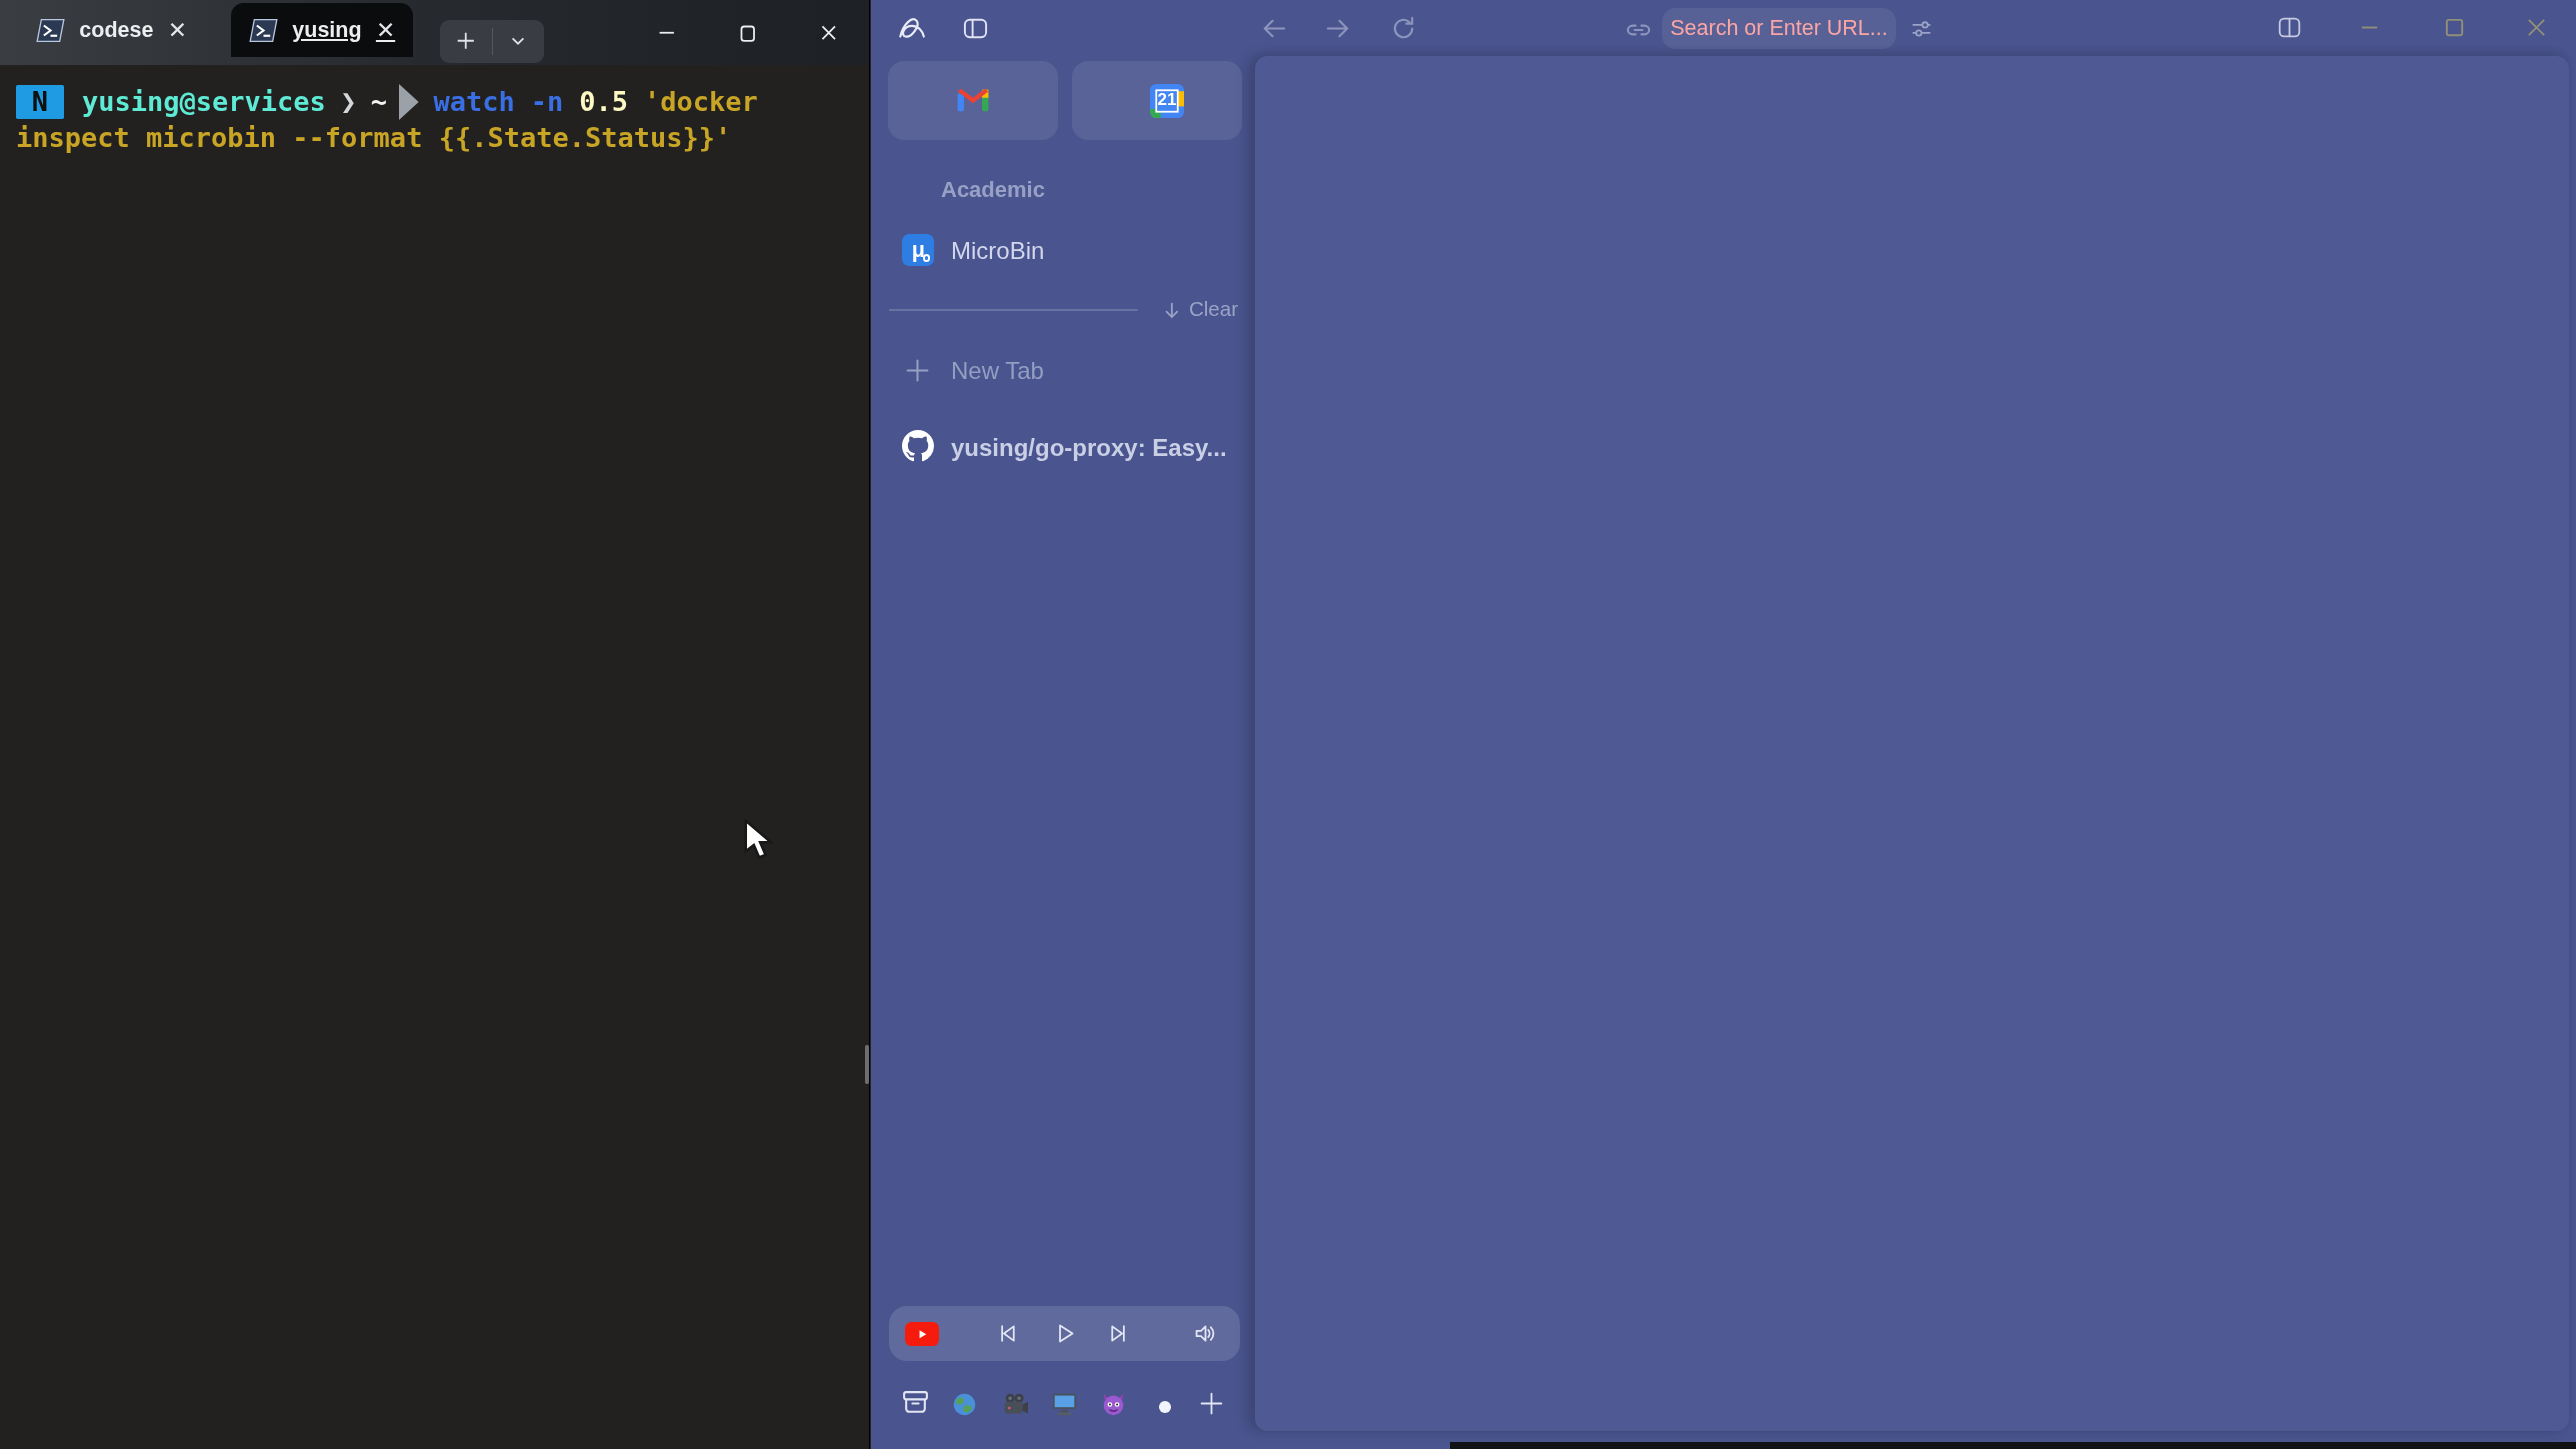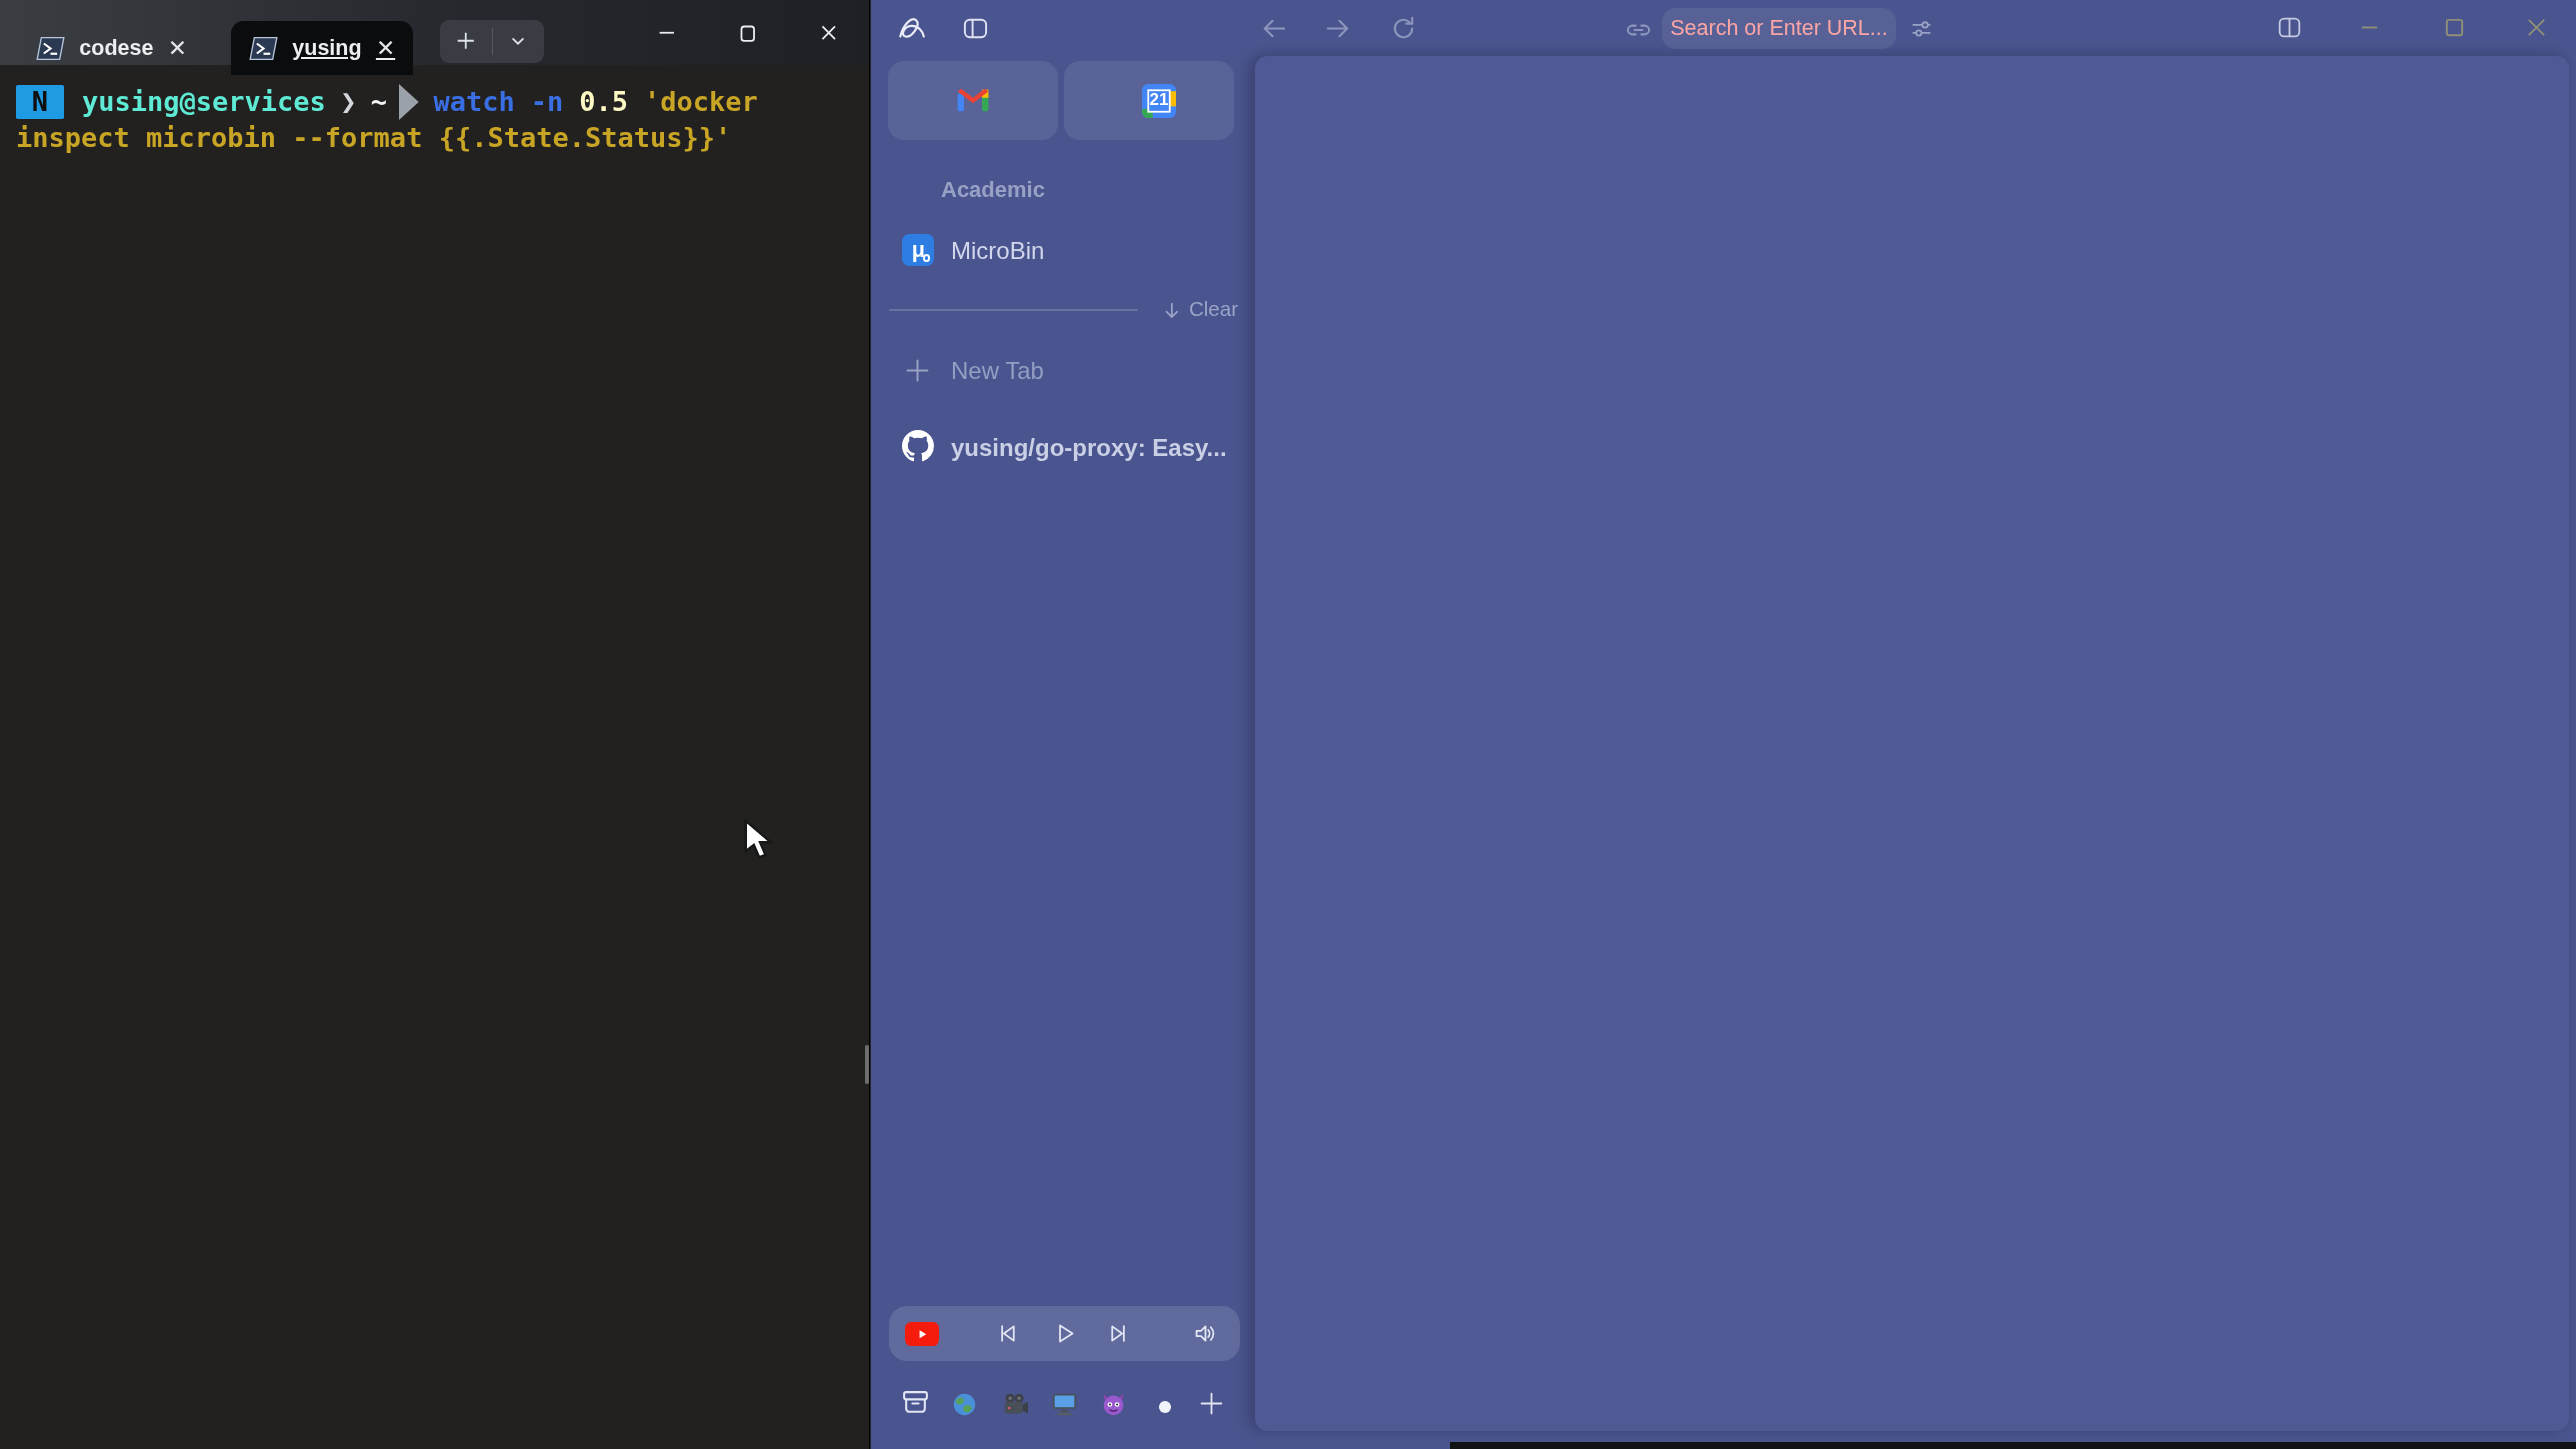--- a/index.html
+++ b/index.html
@@ -4,21 +4,21 @@
 <style>
   * { margin:0; padding:0; box-sizing:border-box; }
   html,body { width:2576px; height:1449px; background:#000; overflow:hidden;
               font-family:"Liberation Sans", sans-serif; }
   .abs { position:absolute; }
 
   
   .terminal { left:0; top:0; width:869px; height:1449px; background:#222120; }
   .tabbar { left:0; top:0; width:869px; height:65px;
             background:linear-gradient(90deg,#3a3e43 0%, #26292e 50%, #1d2024 100%); }
-  .tab { top:21px; height:54px; display:flex; align-items:center; gap:14.3px;
+  .tab { top:3px; height:54px; display:flex; align-items:center; gap:14.3px;
          padding:0 18px; border-radius:12.5px 12.5px 0 0;
          color:#eceef0; font-size:21.5px; font-weight:600; }
   .tab.active { background:#0b0c0d; }
   .tab .title { max-width:106px; overflow:hidden; white-space:nowrap; }
   .tab .close { font-weight:400; color:#e3e6ea; font-size:23px; line-height:1; }
   .ps-ico { width:29px; height:25px; flex:0 0 auto; }
   .newtab-group { left:440px; top:19.7px; width:104px; height:43px; background:#393d43;
                   border-radius:9px; display:flex; align-items:center; }
   .newtab-group .half { width:52px; height:100%; display:flex; align-items:center; justify-content:center; }
   .newtab-group .sep { width:0.9px; height:27px; background:#55595f; }
@@ -220,21 +220,21 @@
   <div class="abs bottom-strip"></div>
 
   <div class="abs ess-btn" style="left:17px;">
     <svg width="38" height="29" viewBox="0 0 42 32">
       <rect x="4" y="8" width="7" height="20" rx="2" fill="#4285f4"></rect>
       <rect x="31" y="8" width="7" height="20" rx="2" fill="#34a853"></rect>
       <path d="M31 4 h7 v9 h-7 z" fill="#fbbc04"></path>
       <path d="M4 6 L21 19 L38 6 L34 3 L21 13 L8 3 Z" fill="#ea4335"></path>
     </svg>
   </div>
-  <div class="abs ess-btn" style="left:193px;padding-left:20px;">
+  <div class="abs ess-btn" style="left:201px;padding-left:20px;">
     <div style="position:relative; width:34px; height:34px;">
       <svg width="34" height="34" viewBox="0 0 38 38" style="position:absolute; left:0; top:0;">
         <rect x="0" y="0" width="38" height="38" rx="7" fill="#4285f4"></rect>
         <path d="M0 28 h12 v10 h-5 a7 7 0 0 1 -7 -7 z" fill="#34a853"></path>
         <path d="M28 8 h10 v17 h-10 z" fill="#fbbc04"></path>
         <rect x="7" y="7" width="24" height="24" fill="#4285f4" stroke="#fff" stroke-width="2"></rect>
       </svg>
       <span style="position:absolute; left:0; top:6.3px; width:34px; text-align:center;
                    color:#fff; font-size:17px; font-weight:700;">21</span>
     </div>

